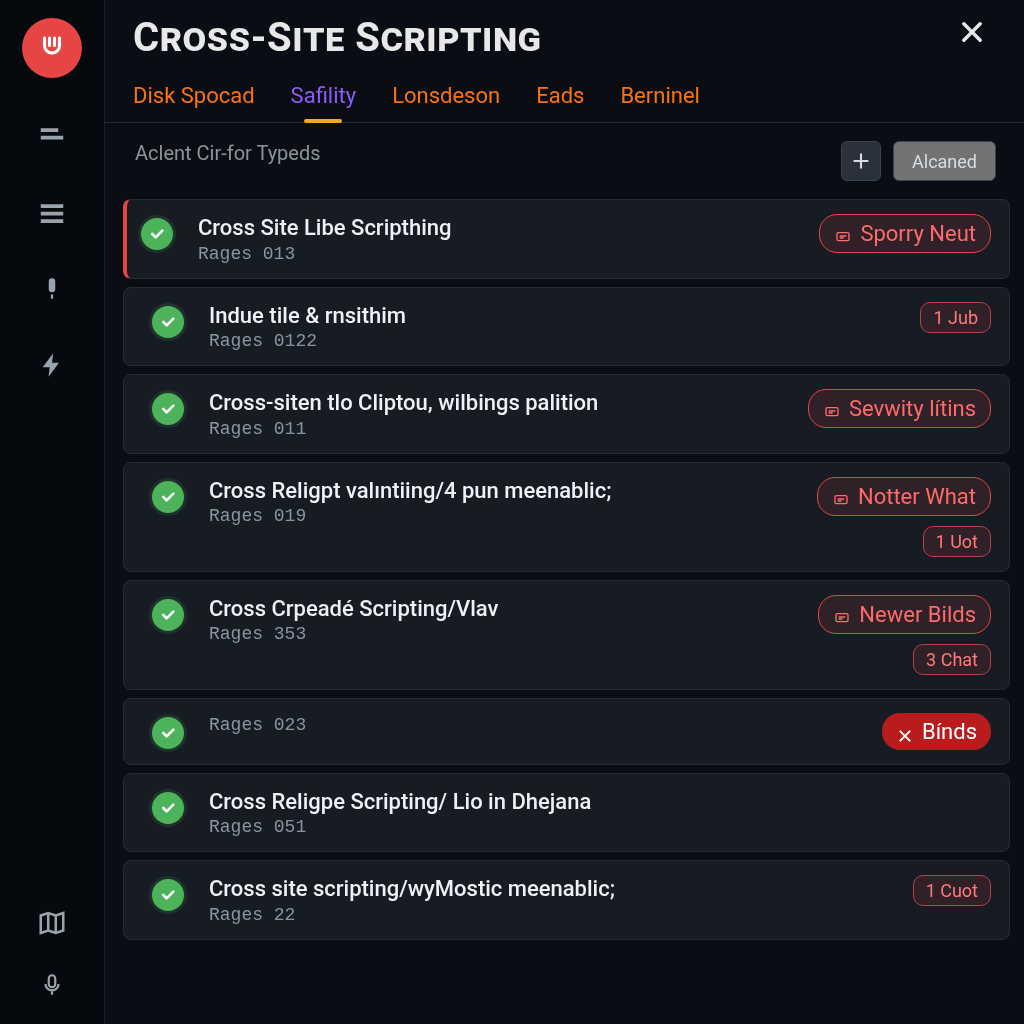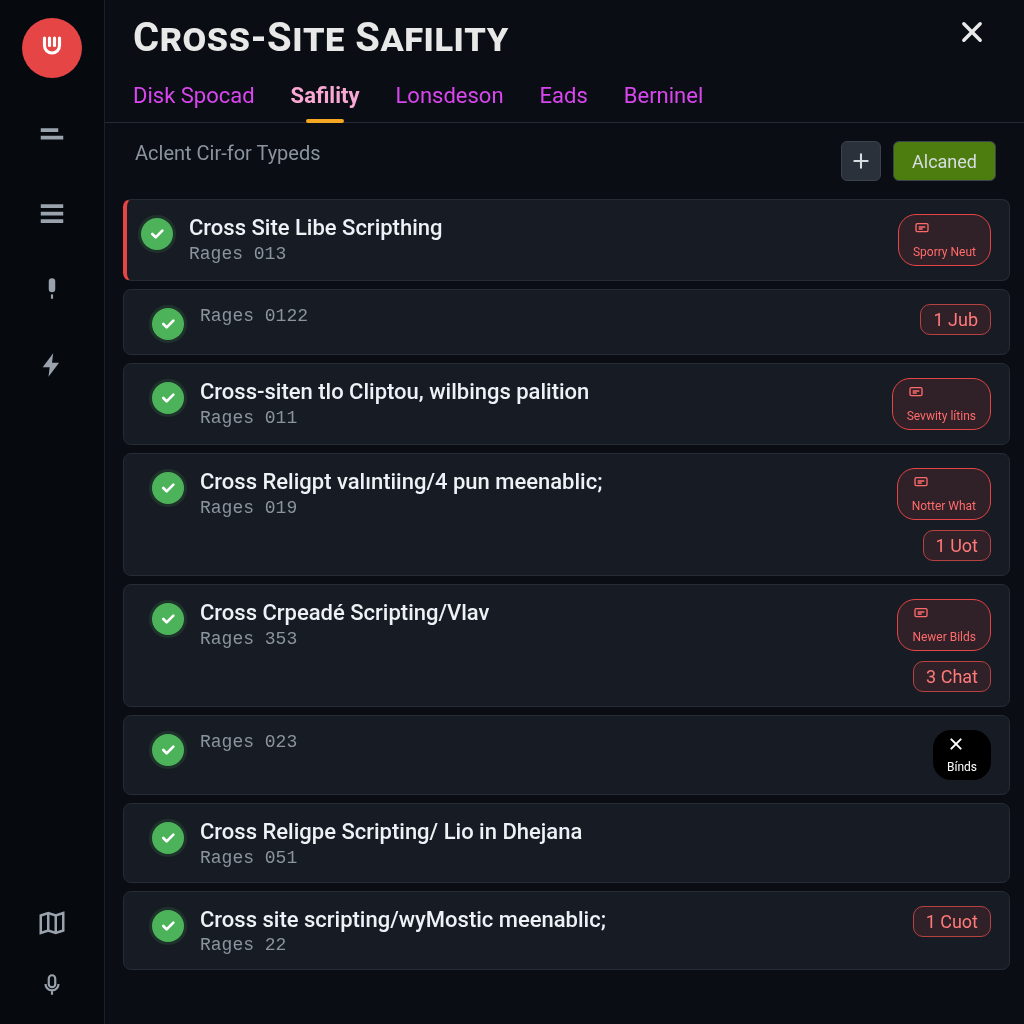--- a/index.html
+++ b/index.html
@@ -36,60 +36,60 @@
   }
   .header-top { display: flex; align-items: flex-start; justify-content: space-between; }
   .page-title { font-size: 40px; font-weight: 700; letter-spacing: 0.5px; font-variant: small-caps; }
   .close-btn {
     width: 36px; height: 36px; display: flex; align-items: center; justify-content: center;
     color: #e8e8e8; cursor: pointer; font-size: 28px;
   }
   
   .tabs { display: flex; gap: 36px; margin-top: 22px; }
   .tab {
-    font-size: 22px; color: #d946ef; padding-bottom: 14px; cursor: pointer;
+    font-size: 22px; color: #f97316; padding-bottom: 14px; cursor: pointer;
     position: relative;
   }
-  .tab.active { color: #f9a8d4; font-weight: bold; }
+  .tab.active { color: #8b5cf6; }
   .tab.active::after {
     content: ""; position: absolute; left: 50%; transform: translateX(-50%);
     bottom: -1px; width: 38px; height: 4px; background: #f5a623; border-radius: 2px;
   }
   
   .subbar {
     display: flex; align-items: flex-start; justify-content: space-between;
     padding: 18px 28px 18px 30px;
   }
   .subbar-label { color: #8b949e; font-size: 20px; }
   .subbar-right { display: flex; gap: 12px; }
   .btn-square {
     width: 40px; height: 40px; border-radius: 6px;
     background: #2a313b; border: 1px solid #3a424d;
     display: flex; align-items: center; justify-content: center;
     color: #d7dde3; font-size: 24px; cursor: pointer;
   }
   .btn-filter {
     padding: 0 18px; height: 40px; border-radius: 6px;
-    background: #4d7c0f; border: 1px solid #3a424d;
+    background: #737373; border: 1px solid #3a424d;
     display: flex; align-items: center; justify-content: center;
     color: #d7dde3; font-size: 18px; cursor: pointer;
   }
   
   .list { flex: 1; padding: 0 14px 0 18px; overflow-y: auto; }
   .list::-webkit-scrollbar { width: 0; }
   
   .card {
     background: #171c24;
     border: 1px solid #262c36;
     border-radius: 8px;
     margin-bottom: 8px;
     padding: 14px 18px 14px 28px;
     display: flex;
     align-items: flex-start;
-    gap: 16px;
+    gap: 25px;
     position: relative;
   }
   .card.selected { border-left: 4px solid #e64545; padding-left: 14px; }
   
   .check-icon {
     width: 32px; height: 32px; border-radius: 50%;
     background: #4db35a;
     display: flex; align-items: center; justify-content: center;
     flex-shrink: 0;
     margin-top: 4px;
@@ -97,28 +97,27 @@
   }
   .check-icon svg { width: 16px; height: 16px; }
   
   .card-body { flex: 1; min-width: 0; }
   .card-title { font-size: 22px; color: #eef2f6; font-weight: 500; line-height: 1.25; }
   .card-sub { font-size: 18px; color: #8b949e; margin-top: 2px; font-family: Liberation Mono, monospace; }
   
   .card-right { display: flex; flex-direction: column; align-items: flex-end; gap: 10px; }
   
   .pill {
-    display: inline-flex; align-items: flex-start; gap: 8px;
+    display: inline-flex; align-items: flex-end; gap: 8px;
     border-radius: 18px;
     padding: 6px 14px;
-    font-size: 12px;
+    font-size: 22px;
     white-space: nowrap;
-    flex-direction: column;
-  }
-  .pill-red-solid { background: #000000; color: #fff; }
+  }
+  .pill-red-solid { background: #b91c1c; color: #fff; }
   .pill-red-outline { background: rgba(230,69,69,0.12); color: #ff6b6b; border: 1px solid #e64545; }
   .pill-icon { width: 18px; height: 16px; display: inline-flex; align-items: center; justify-content: center; }
   
   .chip {
     display: inline-flex; align-items: center; gap: 6px;
     border-radius: 10px;
     padding: 4px 12px;
     font-size: 18px;
     background: rgba(230,69,69,0.12); color: #ff7a7a; border: 1px solid #b84242;
   }
@@ -173,21 +172,21 @@
             <rect x="9" y="3" width="6" height="11" rx="3"></rect>
             <path d="M6 11a6 6 0 0 0 12 0M12 17v4"></path>
           </svg>
       </div>
     </div>
   </aside>
 
   <main class="main">
     <div class="header">
       <div class="header-top">
-        <h1 class="page-title">Cross-Site Safility</h1>
+        <h1 class="page-title">Cross-Site Scripting</h1>
         <div class="close-btn">
           <svg viewBox="0 0 24 24" width="28" height="28" fill="none" stroke="currentColor" stroke-width="3" stroke-linecap="round">
               <path d="M5 5l14 14M19 5L5 19"></path>
             </svg>
         </div>
       </div>
       <nav class="tabs" id="tabs">
           <div class="tab">Disk Spocad</div>
           <div class="tab active">Safility</div>
           <div class="tab">Lonsdeson</div>
@@ -231,20 +230,21 @@
             </div>
           </div>
         </div>
         <div class="card">
           <div class="check-icon">
             <svg viewBox="0 0 24 24" fill="none" stroke="#fff" stroke-width="4" stroke-linecap="round" stroke-linejoin="round">
               <path d="M5 12l5 5L20 7"></path>
             </svg>
           </div>
           <div class="card-body">
+            <div class="card-title">Indue tile &amp; rnsithim</div>
             <div class="card-sub">Rages 0122</div>
           </div>
           <div class="card-right">
             <div class="chip">1 Jub</div>
           </div>
         </div>
         <div class="card">
           <div class="check-icon">
             <svg viewBox="0 0 24 24" fill="none" stroke="#fff" stroke-width="4" stroke-linecap="round" stroke-linejoin="round">
               <path d="M5 12l5 5L20 7"></path>

